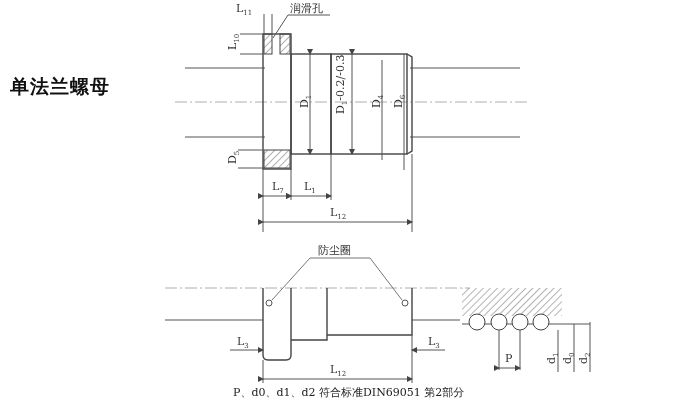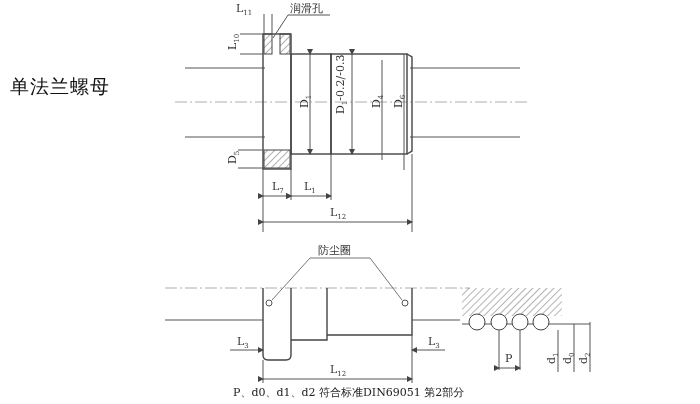--- a/index.html
+++ b/index.html
@@ -1,18 +1,18 @@
 <!DOCTYPE html>
 <html><head>
 <meta charset="utf-8">
 <style>
   html,body{margin:0;padding:0;background:#fff;}
   body{width:700px;height:404px;position:relative;overflow:hidden;font-family:"DejaVu Serif",serif;color:#333;}
   svg{position:absolute;left:0;top:0;}
-  .title{position:absolute;left:10px;top:74px;font-family:"DejaVu Sans",sans-serif;font-weight:normal;font-size:19px;color:#111;letter-spacing:1px;}
+  .title{position:absolute;left:10px;top:74px;font-family:"DejaVu Sans",sans-serif;font-weight:bold;font-size:19px;color:#111;letter-spacing:1px;}
   .caption{position:absolute;left:233px;top:385px;font-size:11px;color:#222;white-space:nowrap;}
   .lbl{font-family:"DejaVu Serif",serif;font-size:11px;fill:#333;}
   .sub{font-size:7px;}
   .cn{font-family:"DejaVu Sans",sans-serif;font-size:11px;fill:#333;}
 </style>
 </head>
 <body>
 
 <div class="title">单法兰螺母</div>
 

